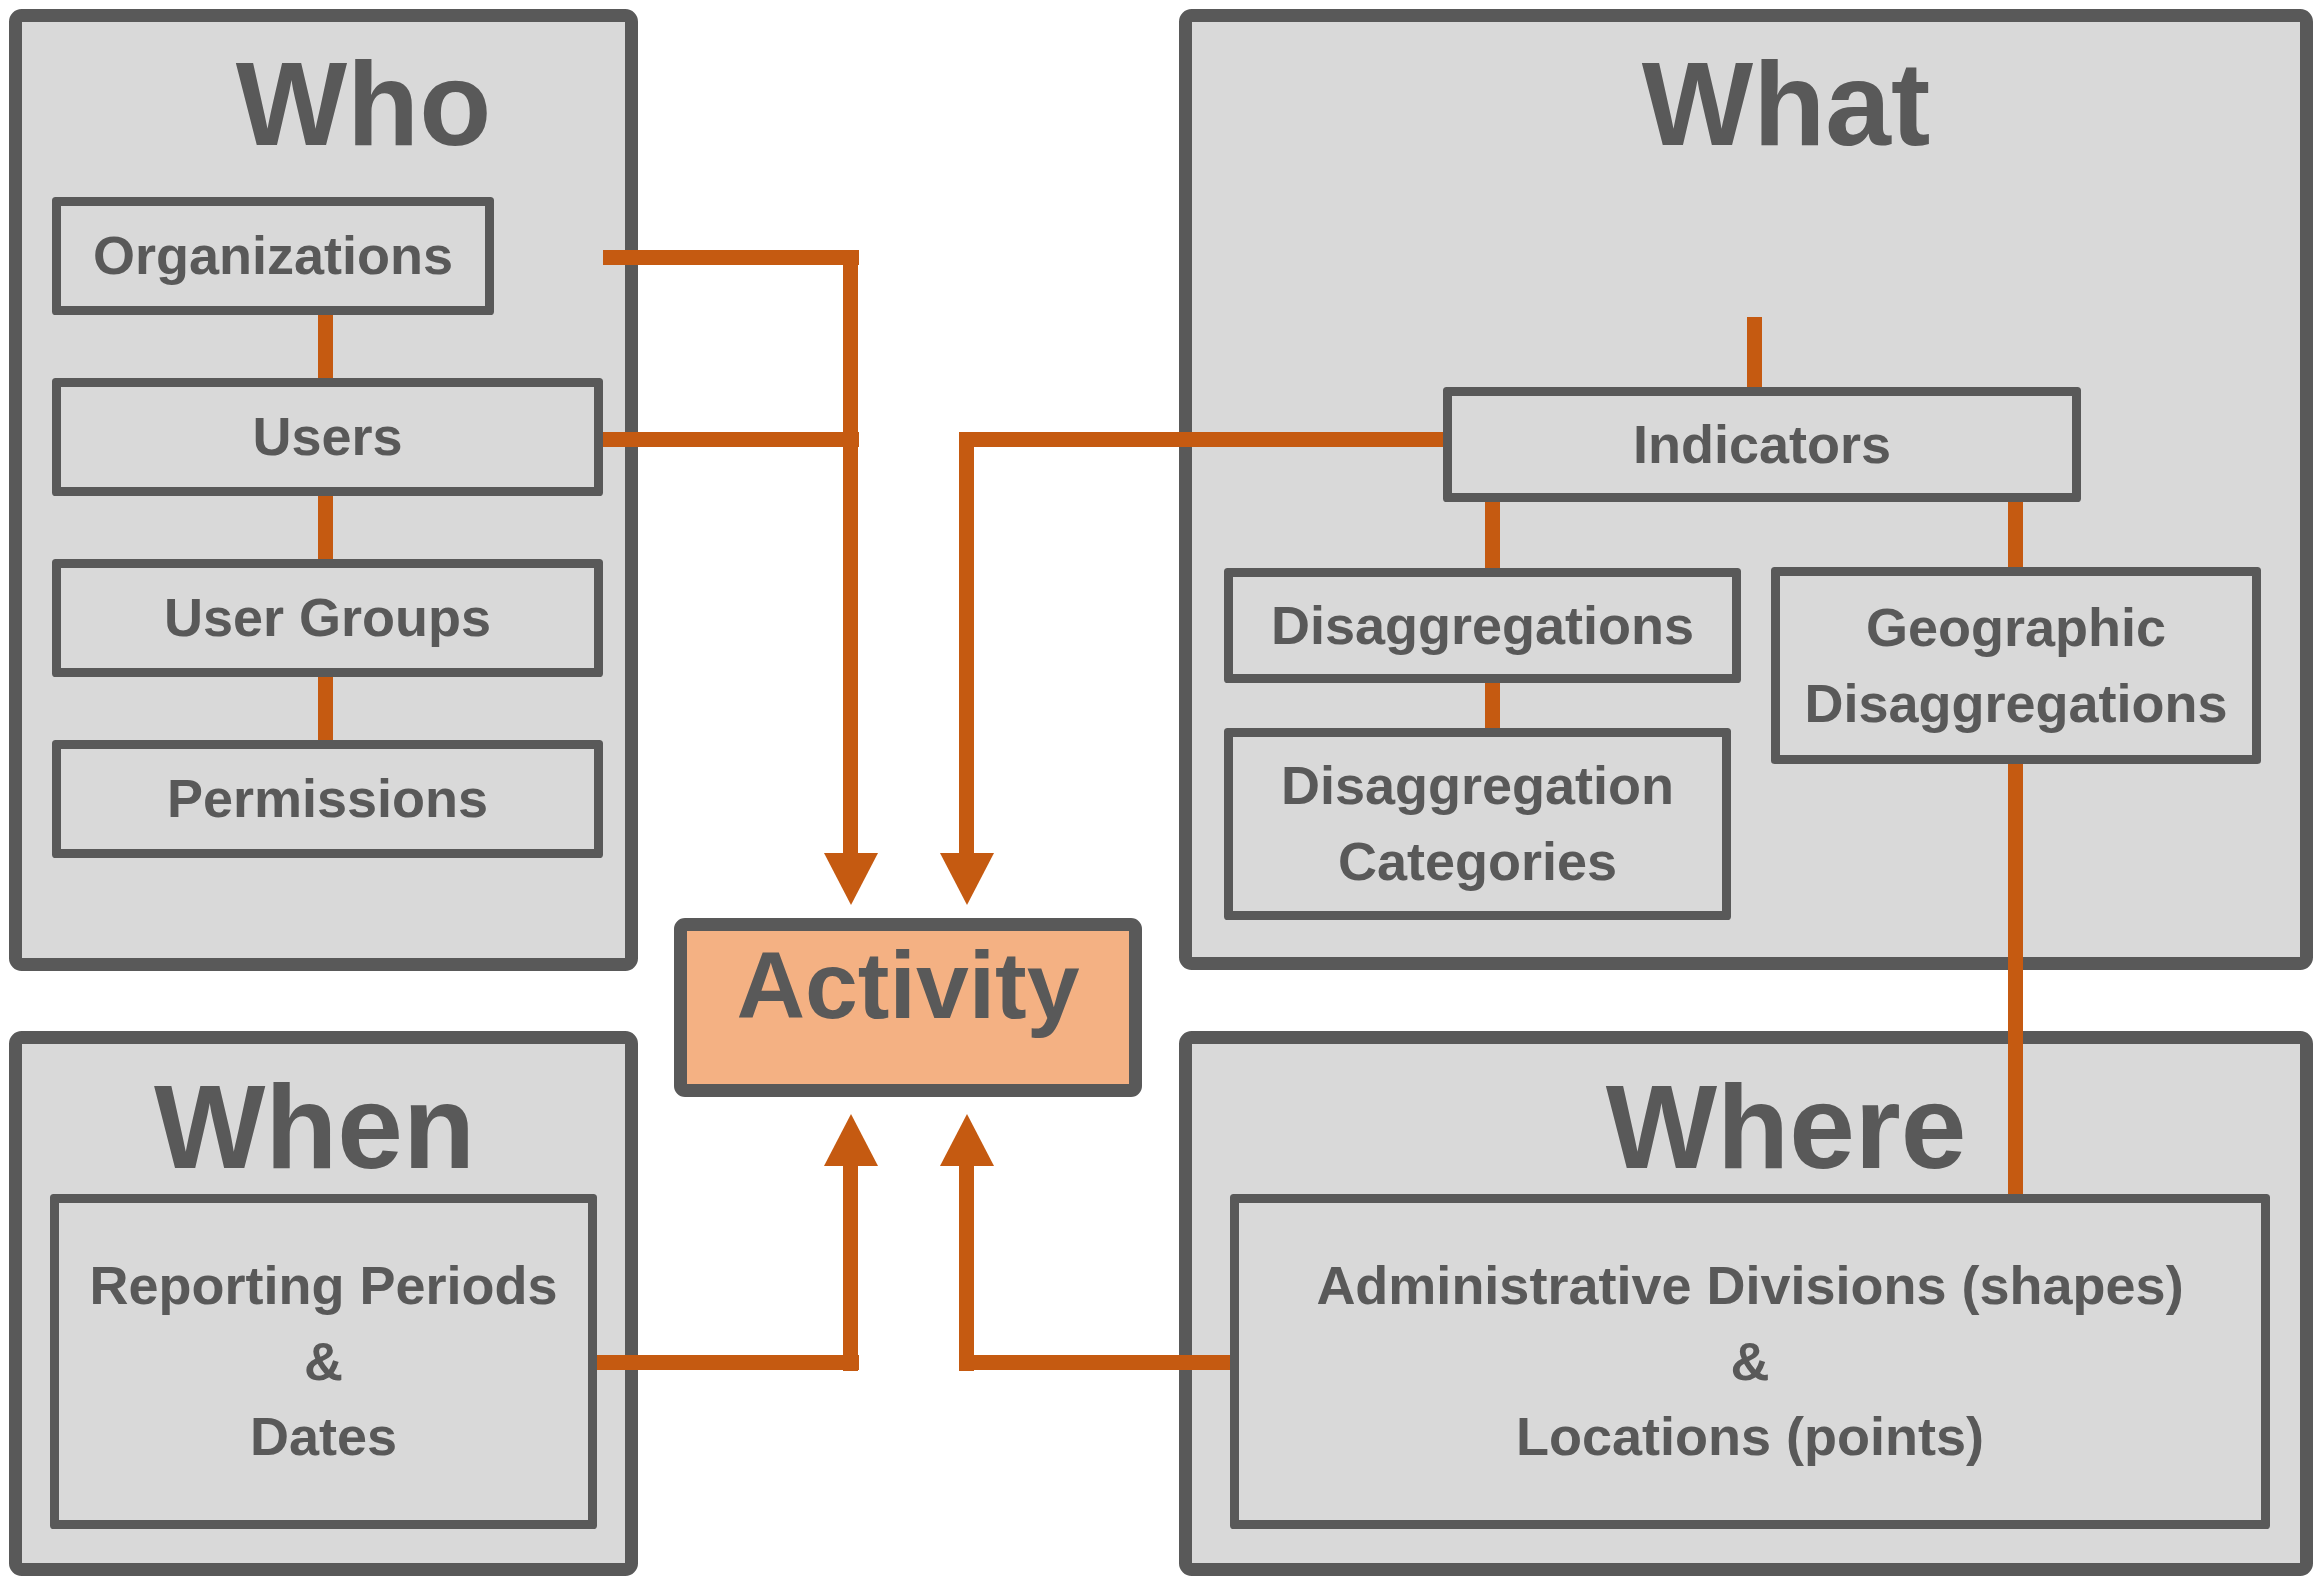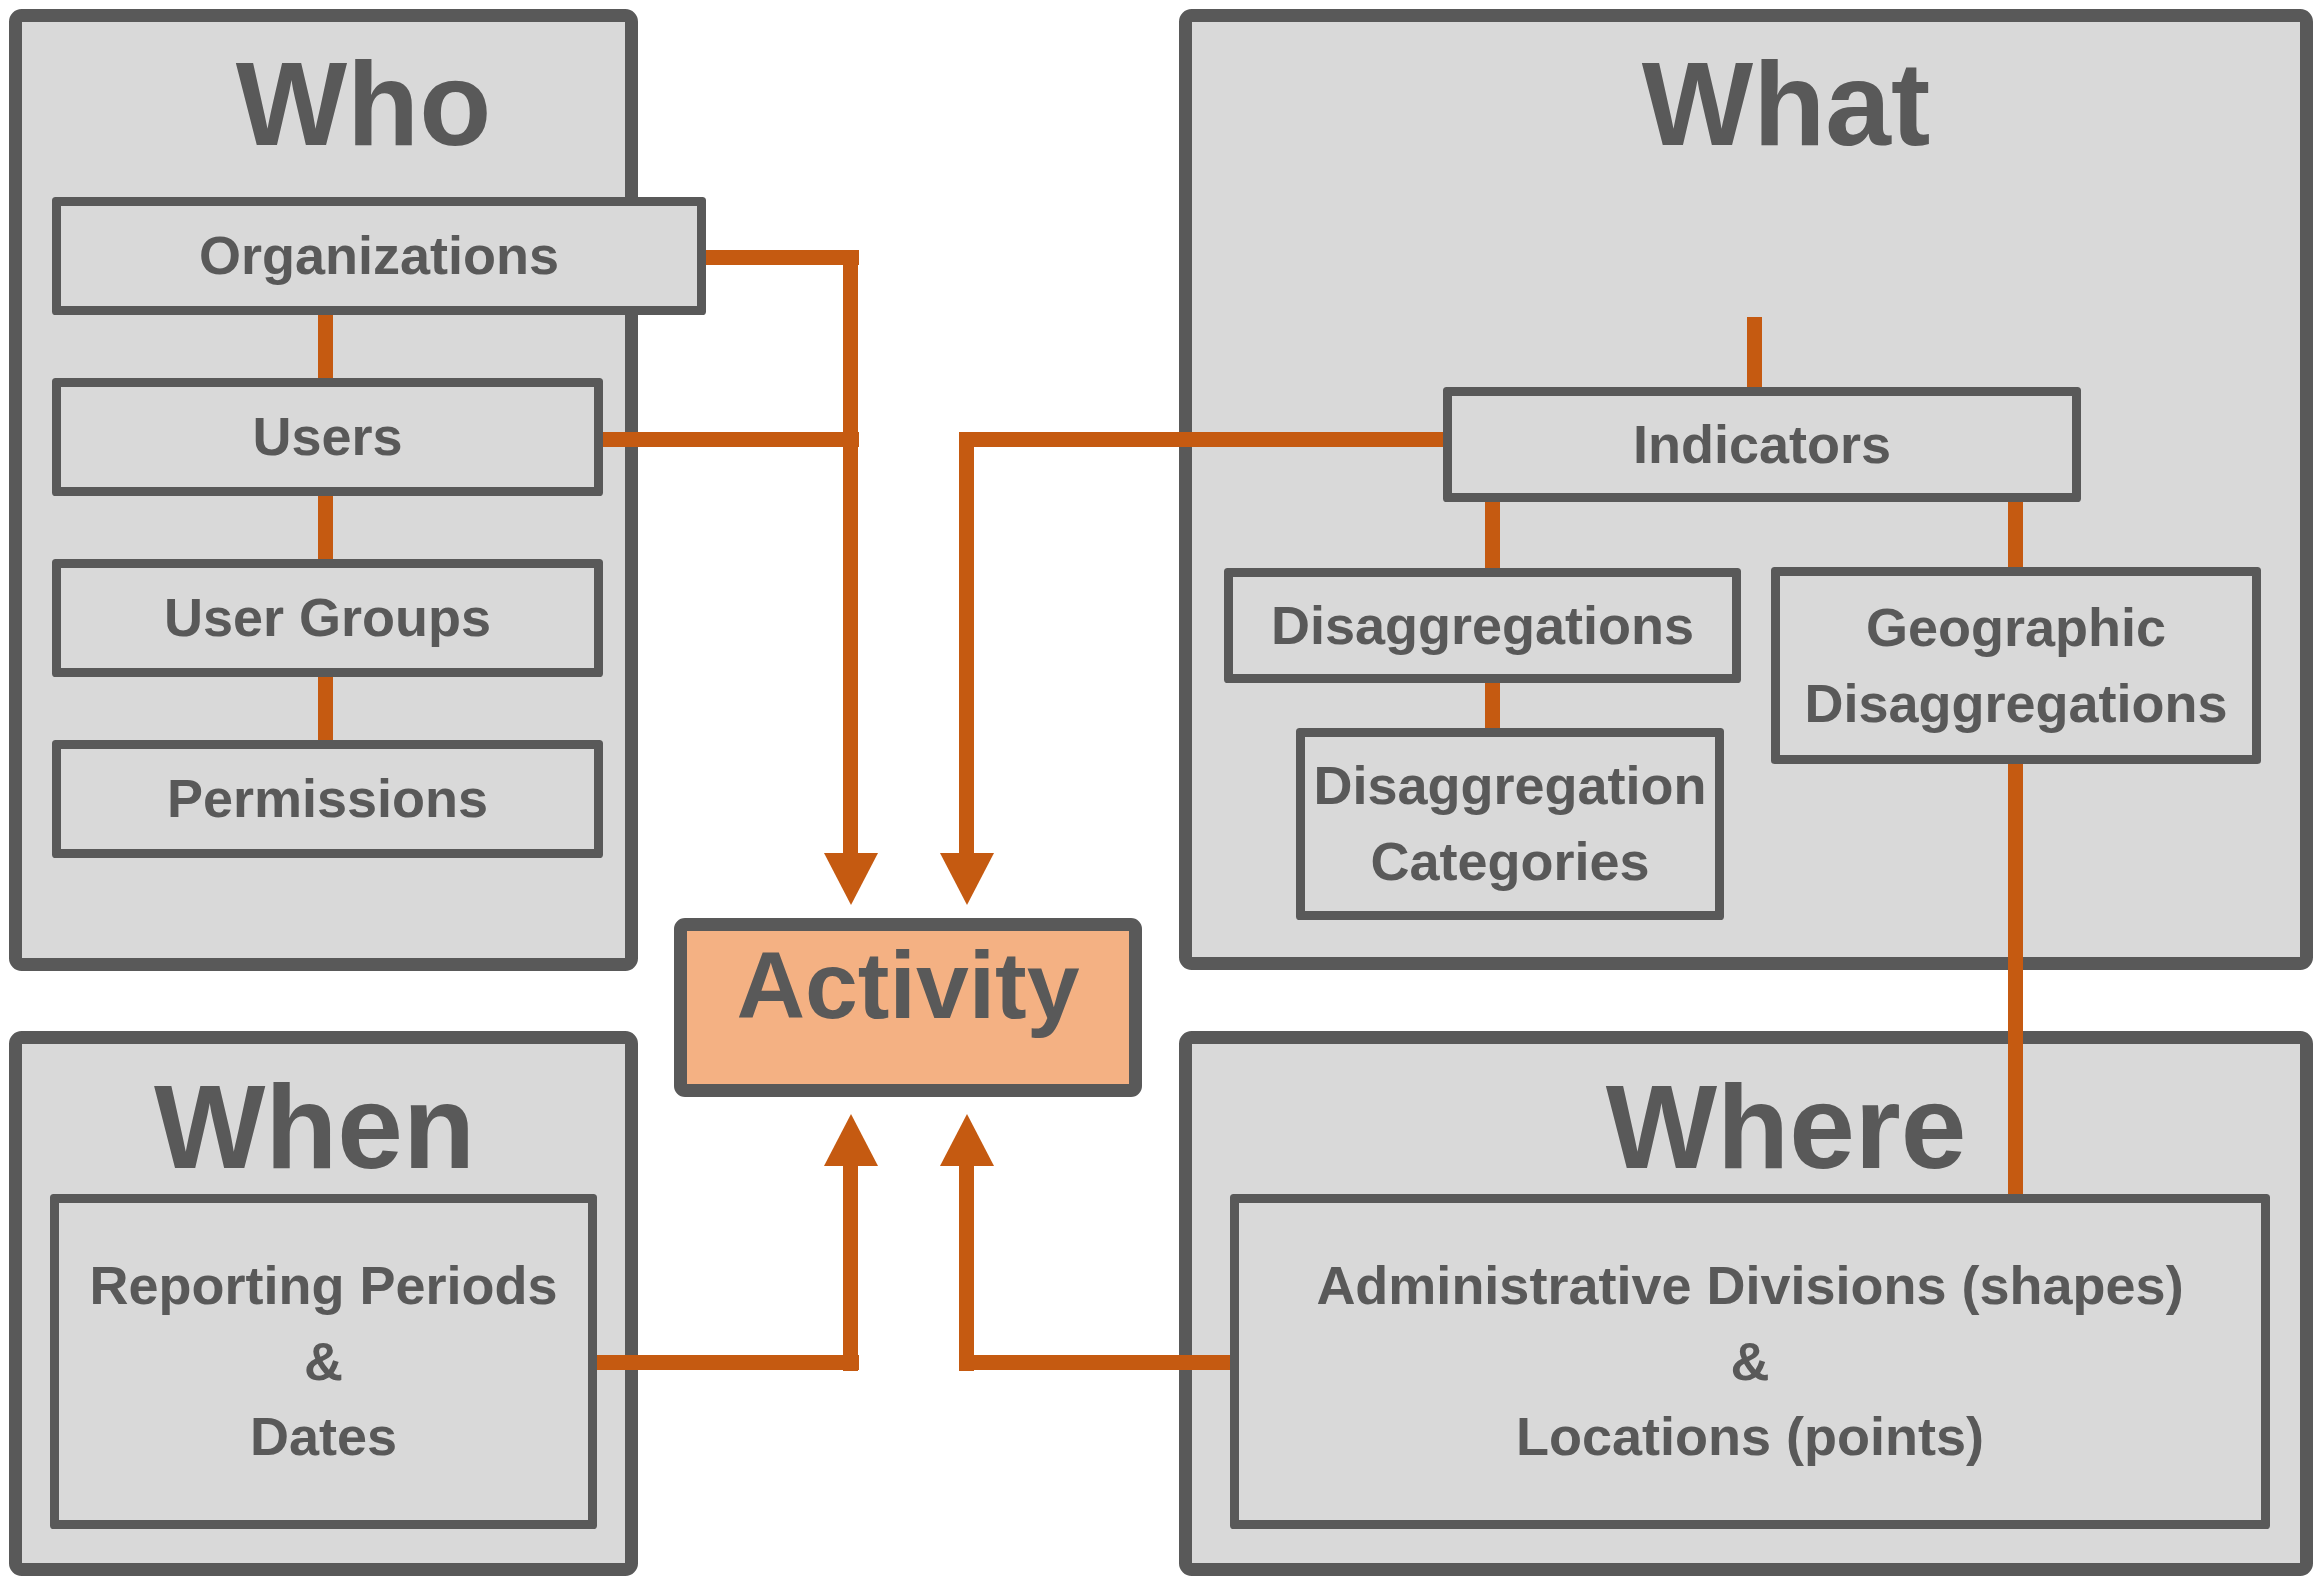--- a/index.html
+++ b/index.html
@@ -79,40 +79,40 @@
   <div class="ah ah-down" style="left:940px;top:853px;"></div>
 
   <div class="conn" style="left:597px;top:1355px;width:262px;height:15.4px;"></div>
   <div class="conn" style="left:843px;top:1166px;width:15.4px;height:205px;"></div>
   <div class="ah ah-up" style="left:824px;top:1114px;"></div>
 
   <div class="conn" style="left:959px;top:1355px;width:271px;height:15.4px;"></div>
   <div class="conn" style="left:959px;top:1166px;width:15.4px;height:205px;"></div>
   <div class="ah ah-up" style="left:940px;top:1114px;"></div>
 
-  <div class="ibox" style="left:52px;top:197px;width:654px;height:118px;">
+  <div class="ibox" style="left:52px;top:197px;width:442px;height:118px;">
     <span>Organizations</span>
   </div>
   <div class="ibox" style="left:52px;top:378px;width:551px;height:118px;">
     <span>Users</span>
   </div>
   <div class="ibox" style="left:52px;top:559px;width:551px;height:118px;">
     <span>User Groups</span>
   </div>
   <div class="ibox" style="left:52px;top:740px;width:551px;height:118px;">
     <span>Permissions</span>
   </div>
 
   <div class="ibox" style="left:1443px;top:387px;width:638px;height:115px;">
     <span>Indicators</span>
   </div>
   <div class="ibox" style="left:1224px;top:568px;width:517px;height:115px;">
     <span>Disaggregations</span>
   </div>
-  <div class="ibox" style="left:1296px;top:728px;width:428px;height:192px;">
+  <div class="ibox" style="left:1224px;top:728px;width:507px;height:192px;">
     <span>Disaggregation
 Categories</span>
   </div>
   <div class="ibox" style="left:1771px;top:567px;width:490px;height:197px;">
     <span>Geographic
 Disaggregations</span>
   </div>
 
   <div class="ibox" style="left:50px;top:1194px;width:547px;height:335px;">
     <span>Reporting Periods

